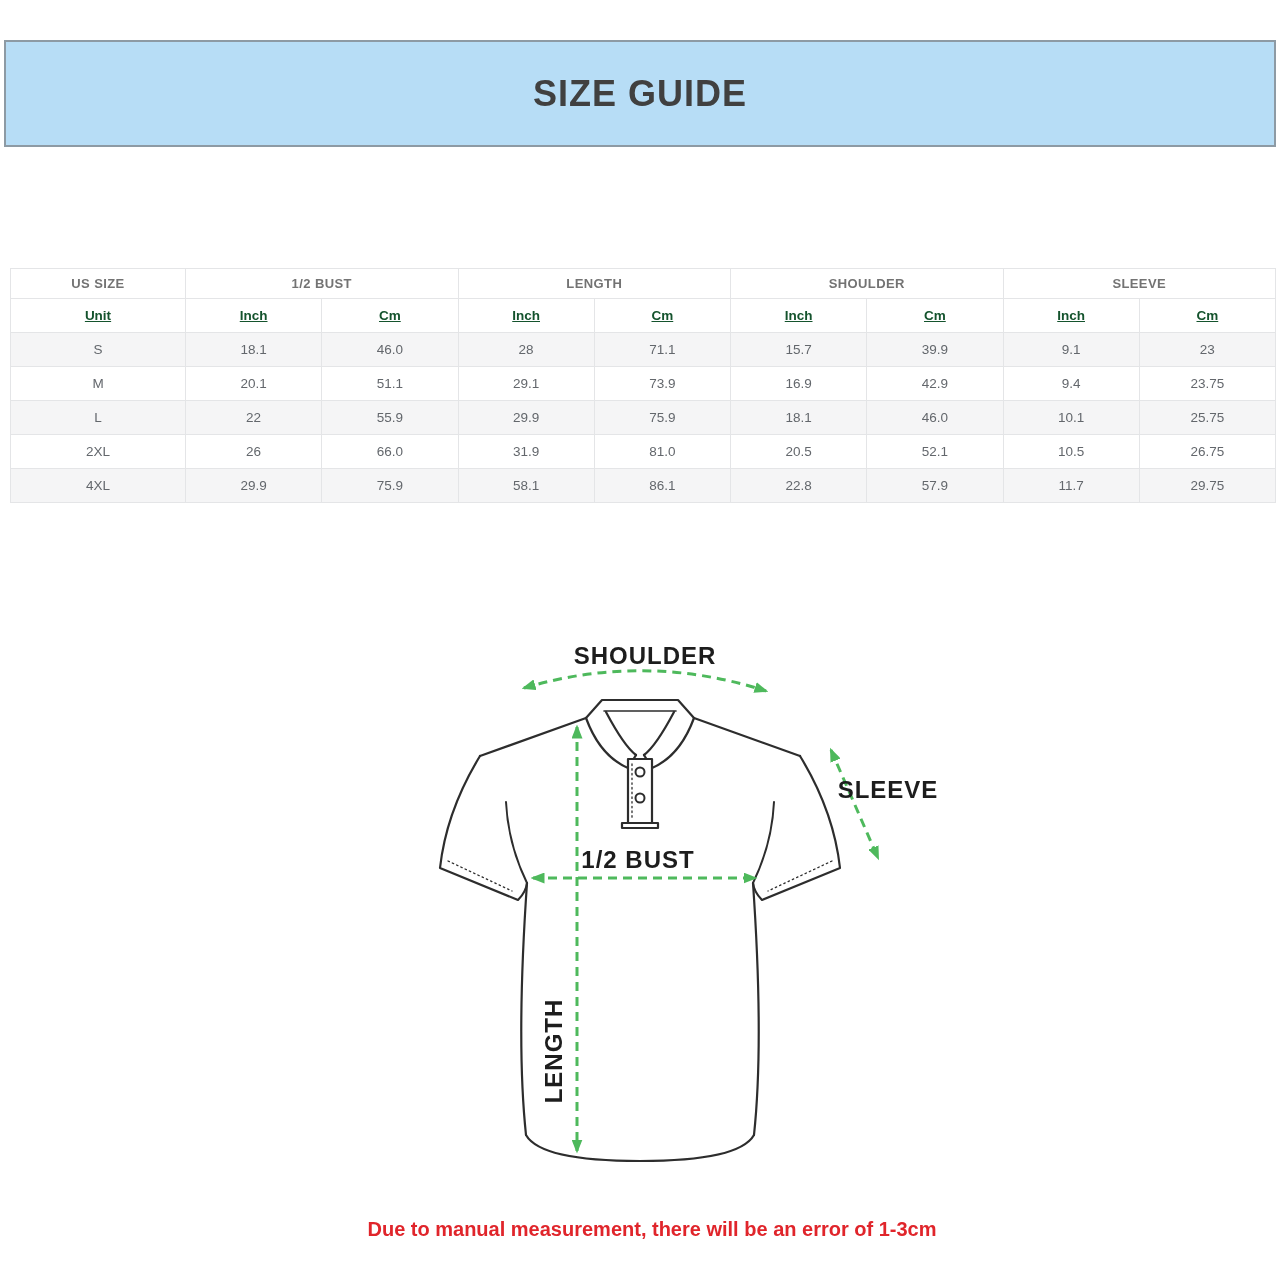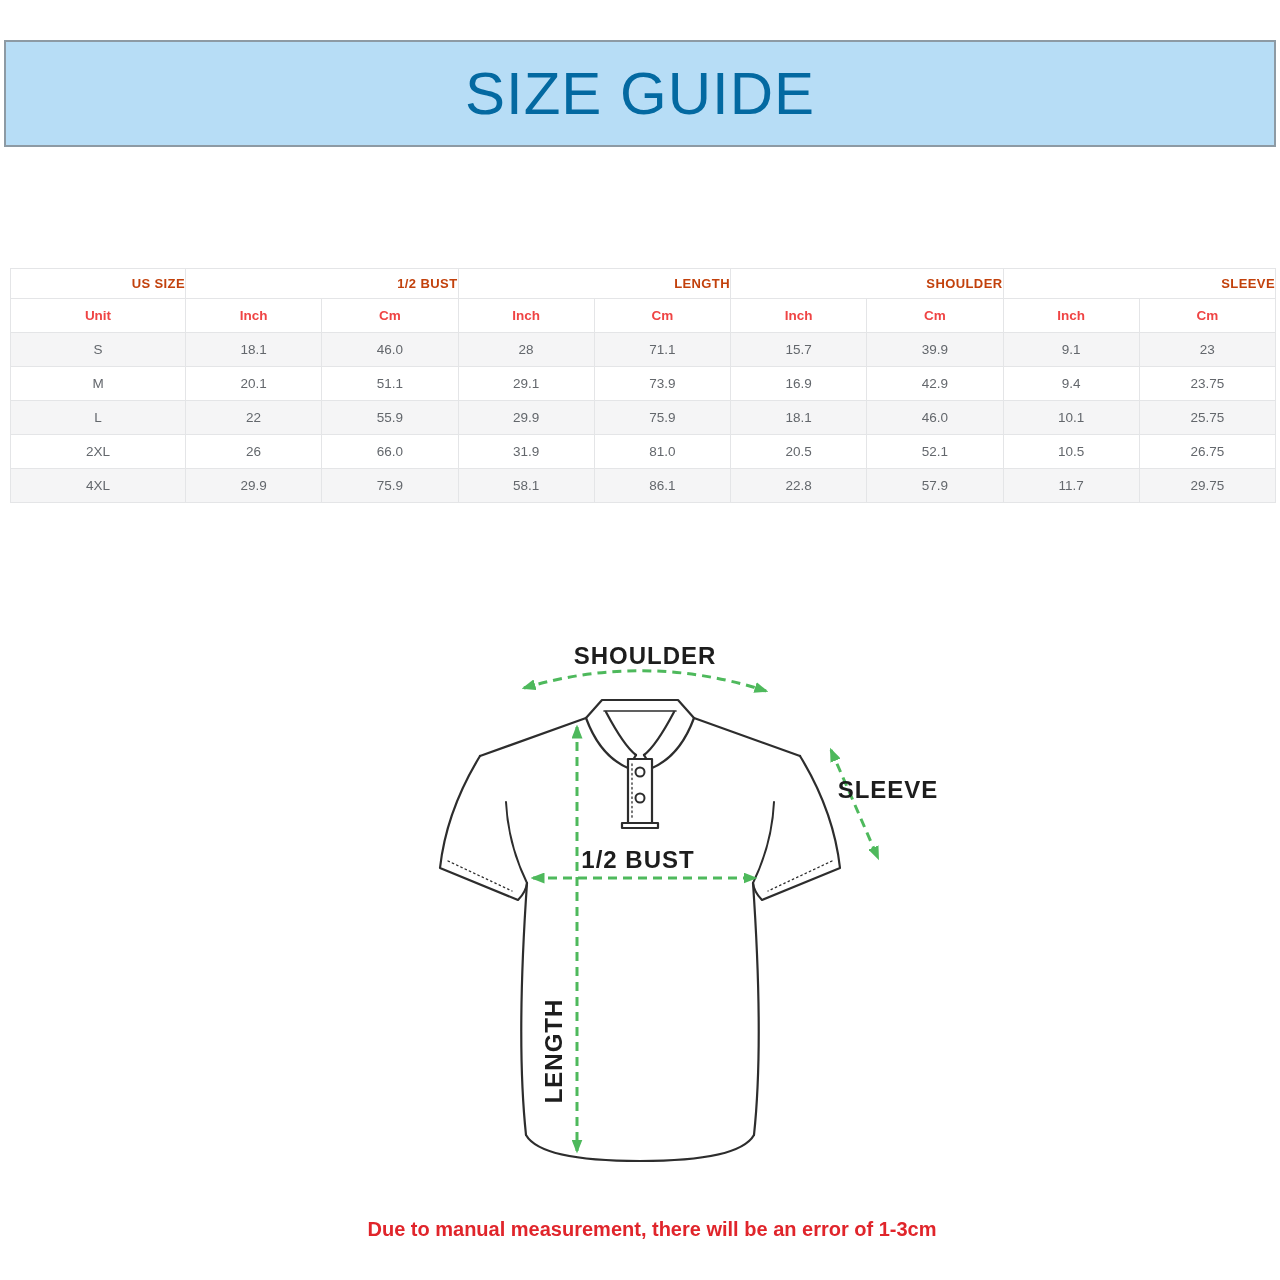--- a/index.html
+++ b/index.html
@@ -4,32 +4,32 @@
 <style>
   * { margin:0; padding:0; box-sizing:border-box; }
   html,body { width:1280px; height:1280px; background:#ffffff;
     font-family:"Liberation Sans", sans-serif; }
   .page { position:relative; width:1280px; height:1280px; overflow:hidden; background:#fff; }
 
   
   .band { position:absolute; top:40px; left:4px; right:4px; height:107px;
     background:var(--band-bg, #b7ddf6); border:2px solid var(--band-border, #8d9aa4);
     display:flex; align-items:center; justify-content:center; }
-  .band h1 { font-size:60px; font-weight:normal; color:#0369a1; letter-spacing:1px; }
+  .band h1 { font-size:36px; font-weight:bold; color:#404040; letter-spacing:1px; }
 
   
   .size-table { position:absolute; top:268px; left:10px; width:1266px;
     border-collapse:collapse; table-layout:fixed; }
   .size-table col.c-size { width:175px; }
   .size-table th, .size-table td { border:1px solid #e4e5e7; text-align:center;
     vertical-align:middle; }
   .size-table thead tr.group-row th { height:30px; font-size:13px; font-weight:bold;
-    color:#c2410c; letter-spacing:0.4px; background:#fff;text-align:right; }
+    color:#737373; letter-spacing:0.4px; background:#fff; }
   .size-table thead tr.unit-row th { height:34px; font-size:13.5px; font-weight:bold;
-    color:#ef4444; background:#fff; }
+    color:#14532d; background:#fff;text-decoration:underline; }
   .size-table tbody td { height:34px; font-size:13.5px; font-weight:normal; color:#63676c; }
   .size-table tbody tr:nth-child(odd) { background:var(--row-alt, #f5f5f6); }
   .size-table tbody tr:nth-child(even) { background:#ffffff; }
 
   
   .diagram { position:absolute; left:400px; top:630px; width:560px; height:570px; }
   .dlabel { font-family:"Liberation Sans", sans-serif; font-weight:bold; font-size:24px;
     fill:#1d1d1d; letter-spacing:1px; }
 
   

